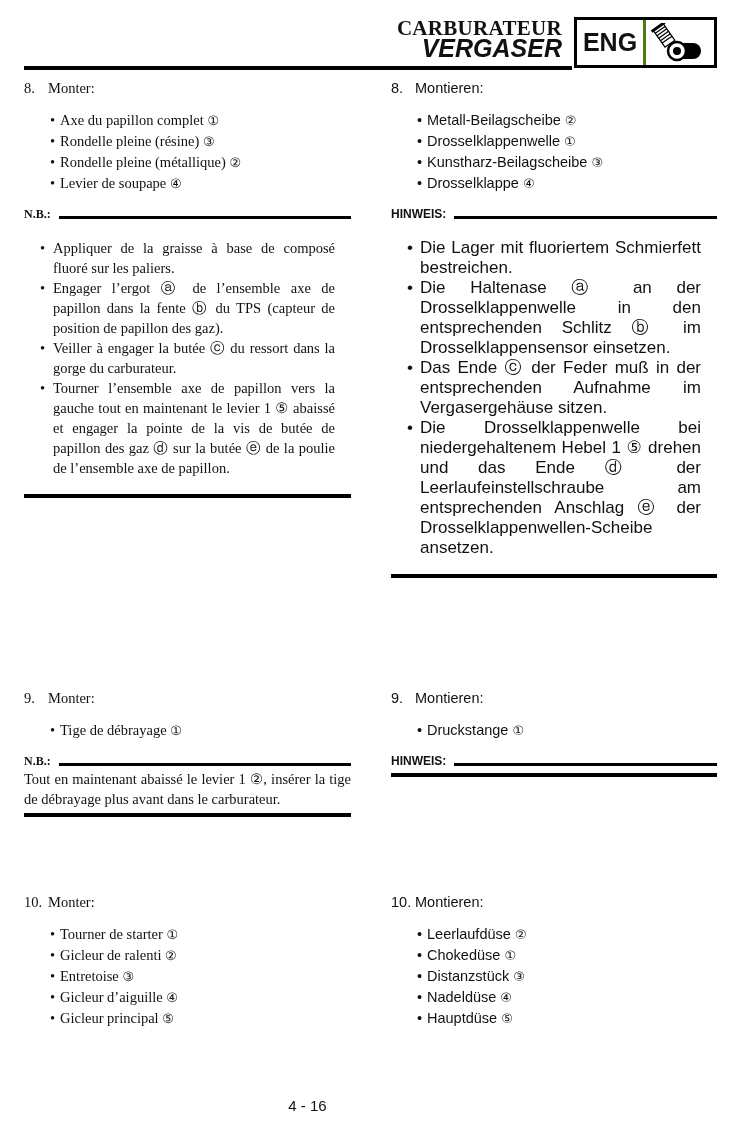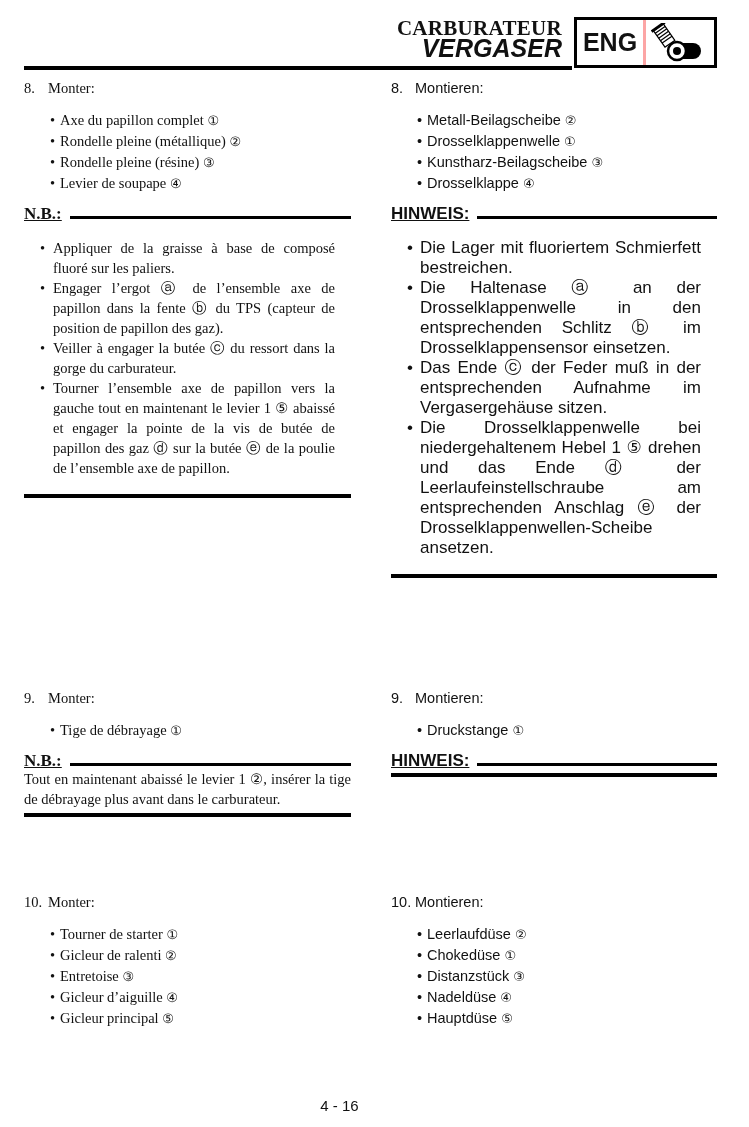--- a/index.html
+++ b/index.html
@@ -6,47 +6,47 @@
   body { width: 749px; height: 1127px; position: relative; overflow: hidden; color: #111; }
   .serif { font-family: "Liberation Serif", "DejaVu Serif", serif; }
   .sans { font-family: "Liberation Sans", "DejaVu Sans", sans-serif; }
 
   
   .hdr-title { position: absolute; right: 187px; top: 18px; text-align: right; line-height: 20px; }
   .hdr-title .fr { font-family: "Liberation Serif", serif; font-weight: bold; font-size: 21px; letter-spacing: 0.3px; }
   .hdr-title .de { font-family: "Liberation Sans", sans-serif; font-weight: bold; font-size: 25px; font-style: italic; }
   .hdr-rule { position: absolute; left: 24px; top: 66px; width: 548px; height: 4px; background: #000; }
   .badge { position: absolute; left: 574px; top: 17px; width: 143px; height: 51px; border: 3px solid #000; box-sizing: border-box; display: flex; }
-  .badge .eng { width: 66px; border-right: 3px solid #fca5a5; display: flex; align-items: center; justify-content: center; font-family: "Liberation Sans", sans-serif; font-weight: bold; font-size: 25px; }
+  .badge .eng { width: 66px; border-right: 3px solid #4d7c0f; display: flex; align-items: center; justify-content: center; font-family: "Liberation Sans", sans-serif; font-weight: bold; font-size: 25px; }
   .badge .ico { flex: 1; display: flex; align-items: center; justify-content: center; }
 
   
   .col { position: absolute; }
   .col-left { left: 24px; width: 327px; }
   .col-right { left: 391px; width: 326px; }
 
   .step { position: absolute; left: 0; right: 0; }
   .step-title { font-size: 14.5px; line-height: 20px; display: flex; }
   .step-title .num { width: 24px; }
   .items { margin: 12px; padding: 0; list-style: none; }
   .items li { font-size: 14.5px; line-height: 20px; padding-left: 24px; position: relative; }
   .items li::before { content: "•"; position: absolute; left: 14px; }
   .circ { font-size: 13px; }
 
   .note-head { display: flex; align-items: flex-end; margin-top: 8px; }
-  .note-head .lbl { font-weight: bold; font-size: 17px; line-height: 16px; text-decoration: underline; }
+  .note-head .lbl { font-weight: bold; font-size: 12px; line-height: 16px; }
   .note-head .line { flex: 1; height: 3px; background: #000; margin-left: 8px; margin-bottom: 3px; }
   .note-body { font-size: 14.5px; line-height: 20px; text-align: justify; }
   .note-body.sans, .sans .note-body { font-size: 17px; }
   .note-list { margin: 16px; padding: 0; list-style: none; }
   .note-list li { padding-left: 13px; position: relative; text-align: justify; text-align-last: left; }
   .note-list li::before { content: "•"; position: absolute; left: 0; }
   .note-end { height: 4px; background: #000; margin-top: 4px; }
 
-  .page-num { position: absolute; left: 0; width: 615px; top: 1097px; text-align: center; font-family: "Liberation Sans", sans-serif; font-size: 15px; margin-left: 32px; }
+  .page-num { position: absolute; left: 0; width: 615px; top: 1097px; text-align: center; font-family: "Liberation Sans", sans-serif; font-size: 15px; }
 </style>
 </head>
 <body>
 
 <div class="hdr-title">
   <div class="fr">CARBURATEUR</div>
   <div class="de">VERGASER</div>
 </div>
 <div class="hdr-rule"></div>
 <div class="badge">
@@ -71,22 +71,22 @@
 
 <div class="col col-left serif">
 
   <div class="step" style="top:78px;">
     <div class="step-title">
       <span class="num">8.</span>
       <span>Monter:</span>
     </div>
     <ul class="items">
       <li><span>Axe du papillon complet</span> <span class="circ">①</span></li>
+      <li><span>Rondelle pleine (résine)</span> <span class="circ">③</span></li>
       <li><span>Rondelle pleine (métallique)</span> <span class="circ">②</span></li>
-      <li><span>Rondelle pleine (résine)</span> <span class="circ">③</span></li>
       <li><span>Levier de soupape</span> <span class="circ">④</span></li>
     </ul>
     <div class="note-head">
       <span class="lbl">N.B.:</span>
       <span class="line"></span>
     </div>
     <div class="note-body">
       <ul class="note-list">
         <li>Appliquer de la graisse à base de composé fluoré sur les paliers.</li>
         <li>Engager l’ergot ⓐ de l’ensemble axe de papillon dans la fente ⓑ du TPS (capteur de position de papillon des gaz).</li>

